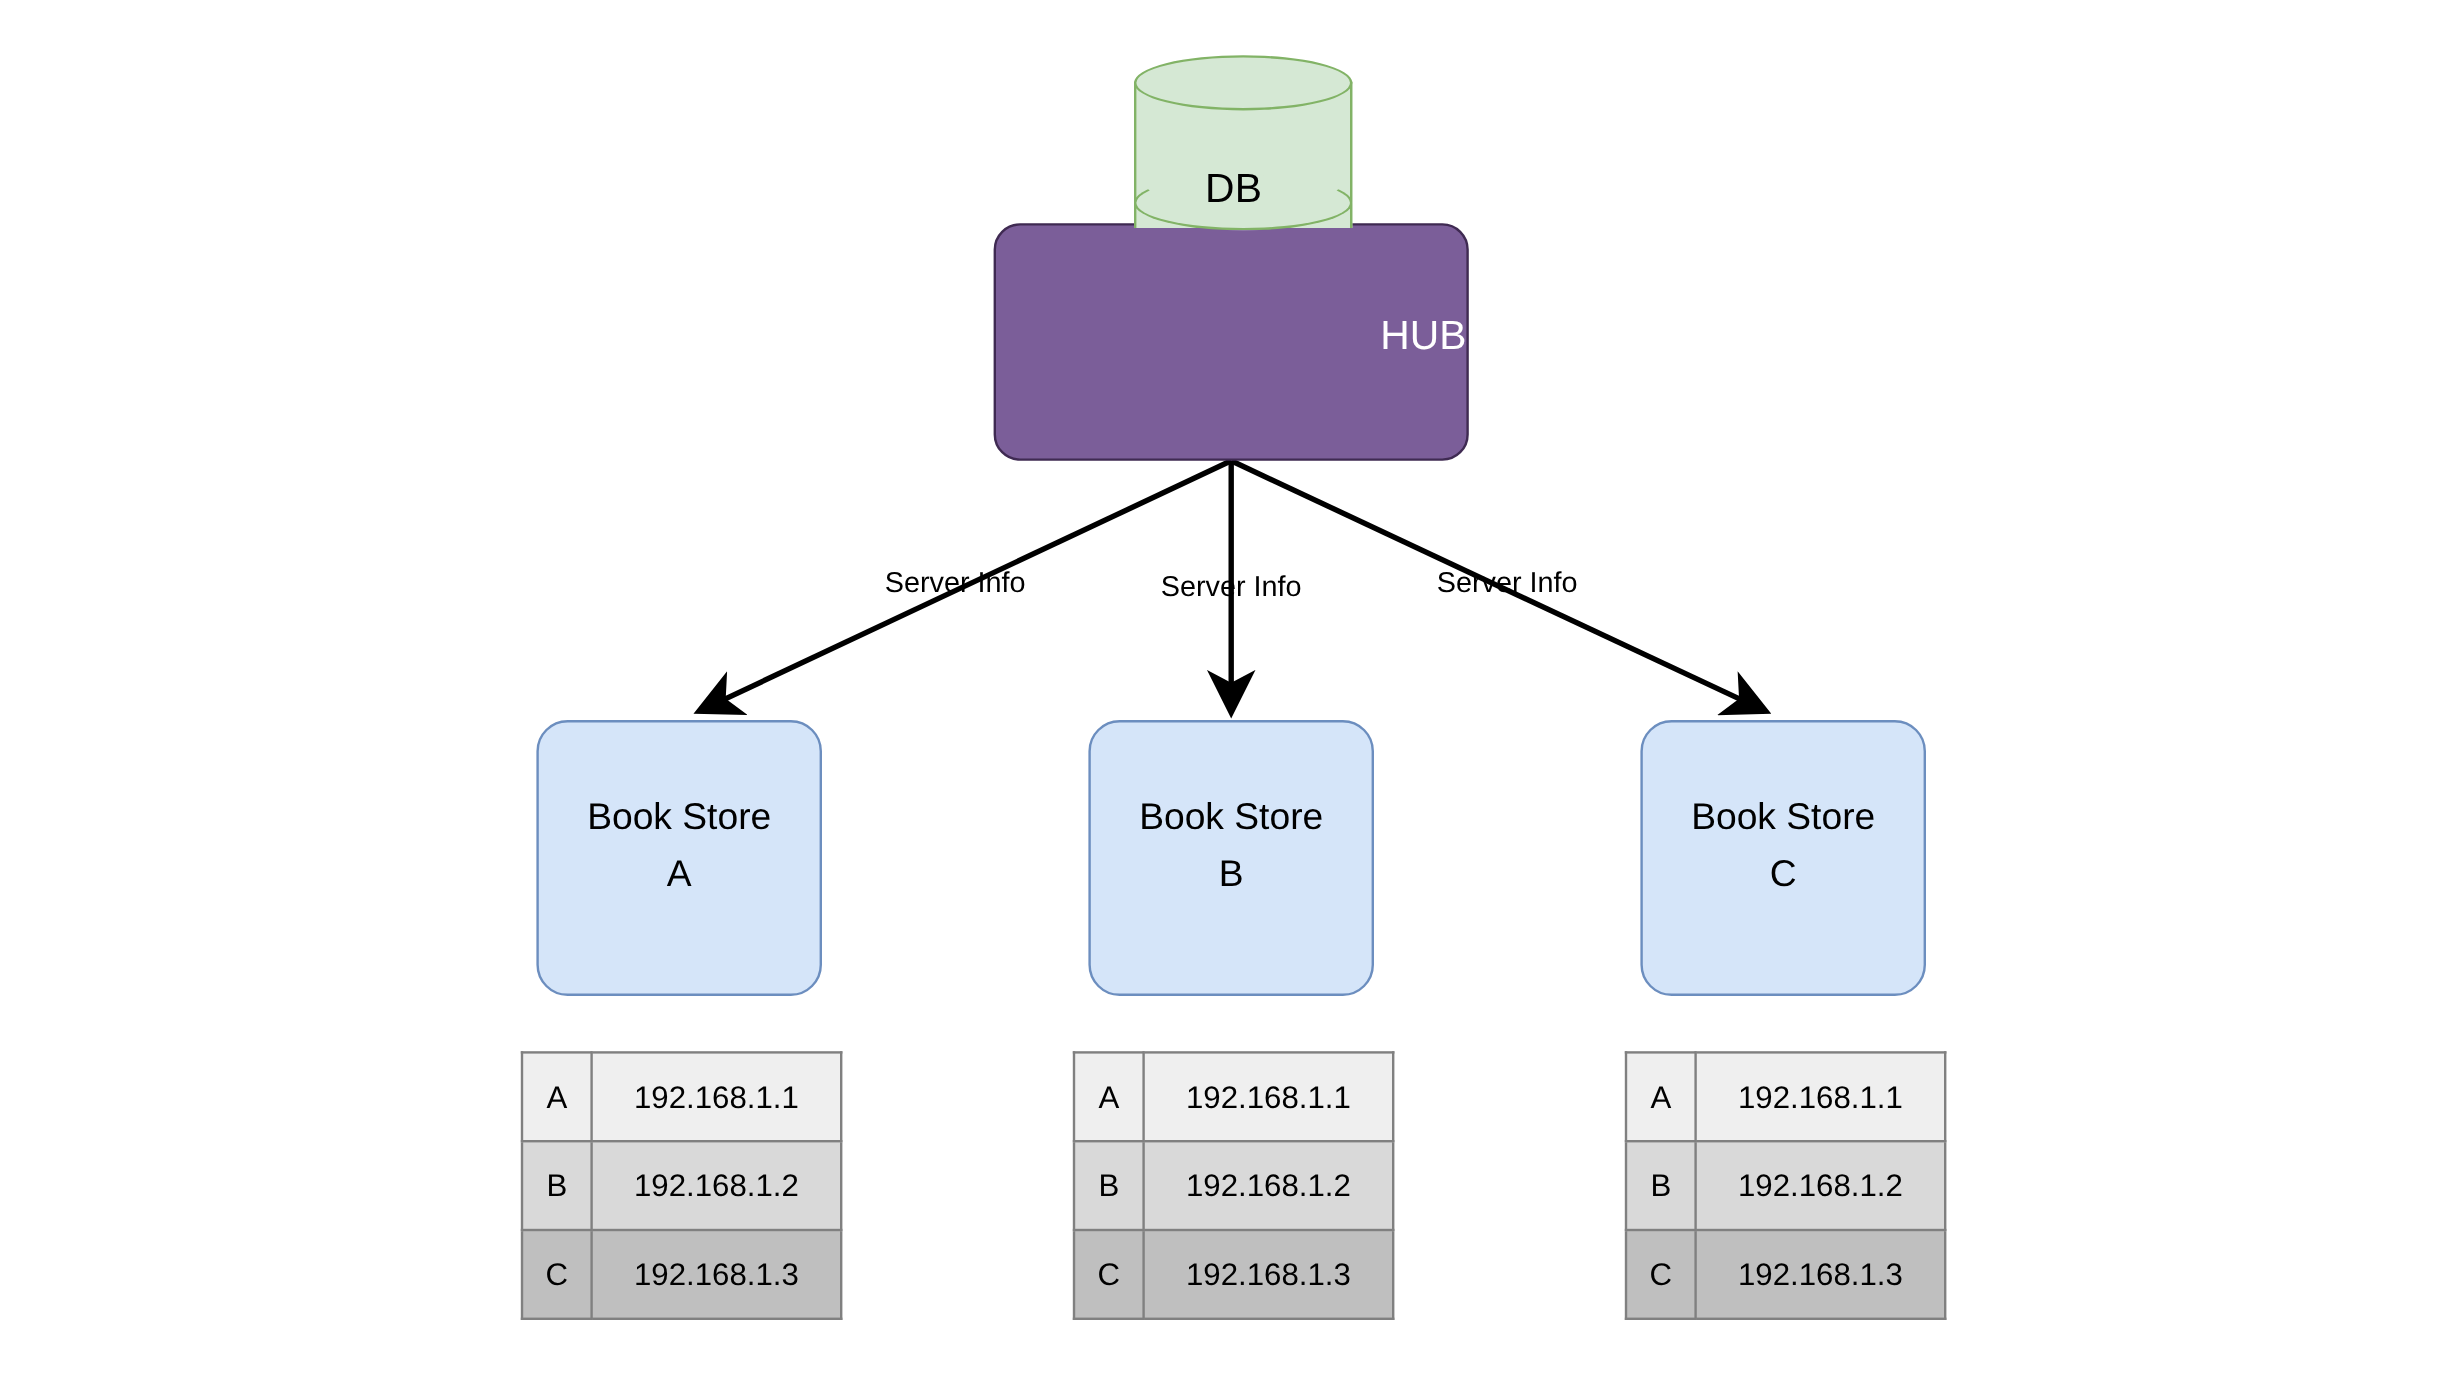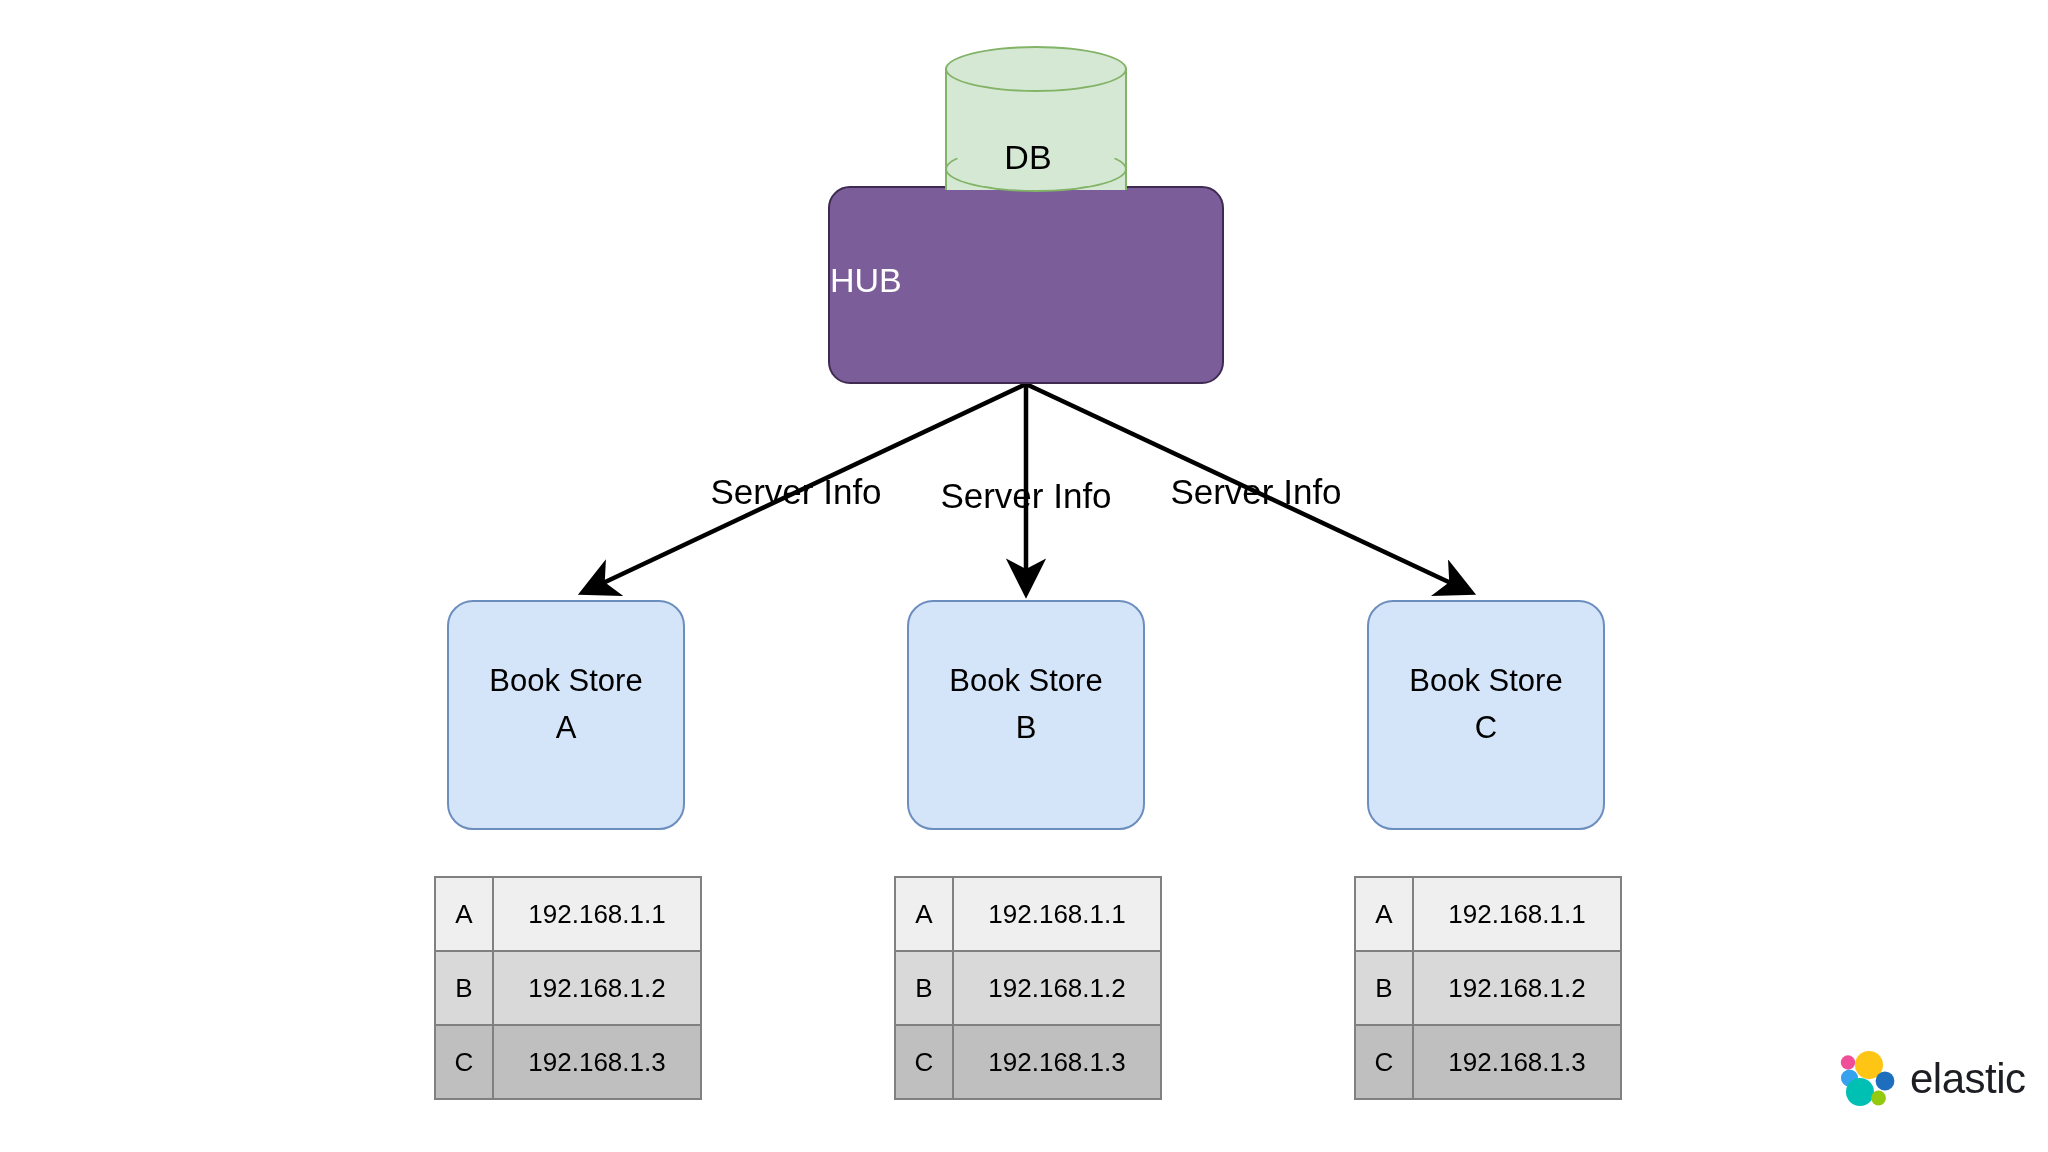--- a/index.html
+++ b/index.html
@@ -93,29 +93,29 @@
     border: 2px solid #3f2a52;
     border-radius: 22px;
     box-sizing: border-box;
     z-index: 4;
   }
   .hub-label {
     position: absolute;
     left: 0;
     right: 0;
     top: 73px;
-    text-align: left;
+    text-align: right;
     font-size: 34px;
     color: #ffffff;
   }
 
   
   .edge-label {
     position: absolute;
-    font-size: 35px;
+    font-size: 24px;
     color: #000000;
     white-space: nowrap;
     text-align: center;
     z-index: 5;
   }
 
   
   .store-node {
     position: absolute;
     top: 600px;
@@ -288,25 +288,14 @@
         <td class="key-cell">B</td>
         <td class="val-cell">192.168.1.2</td>
       </tr>
       <tr class="row-2">
         <td class="key-cell">C</td>
         <td class="val-cell">192.168.1.3</td>
       </tr>
     </tbody>
   </table>
 
-  <div class="brand">
-    <svg class="brand-mark" viewBox="0 0 64 64" xmlns="http://www.w3.org/2000/svg">
-      <circle cx="12" cy="15.5" r="7.2" fill="#f04e98"></circle>
-      <circle cx="33" cy="18" r="14" fill="#fec514"></circle>
-      <circle cx="13.5" cy="31" r="8.6" fill="#36a2ef"></circle>
-      <circle cx="49" cy="34" r="9.4" fill="#1d6ebd"></circle>
-      <circle cx="24" cy="45" r="14" fill="#00bfb3"></circle>
-      <circle cx="42.5" cy="51" r="7.4" fill="#93c90e"></circle>
-    </svg>
-    <span class="brand-word">elastic</span>
-  </div>
 
 </div>
 
 </body></html>

